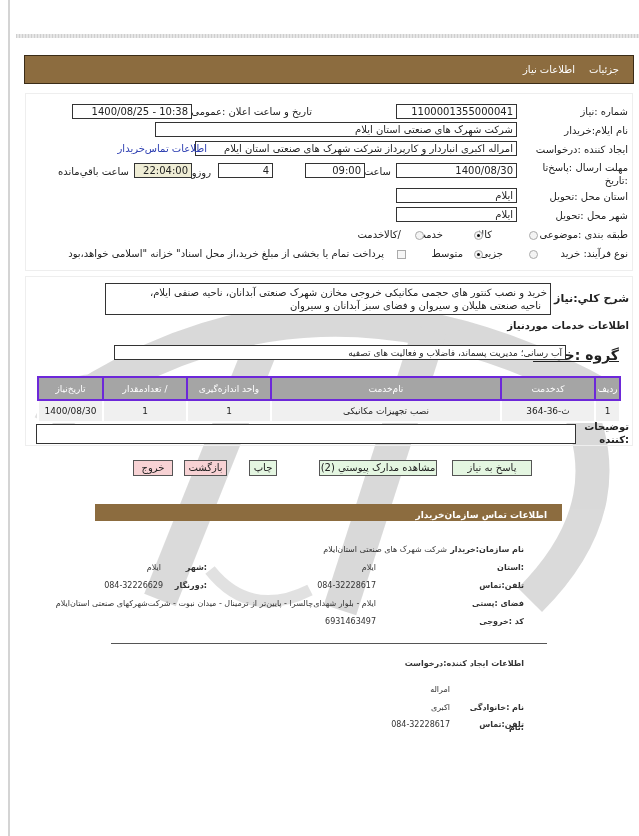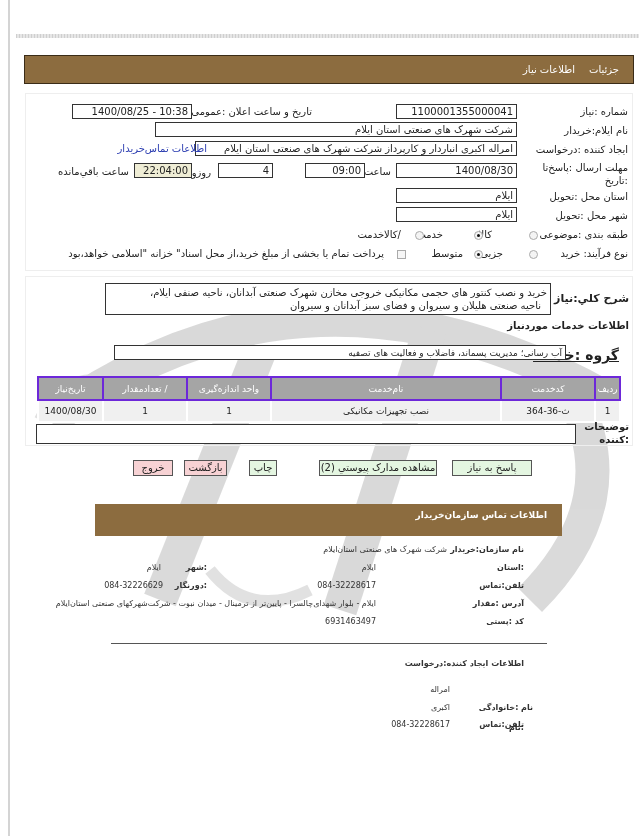--- a/index.html
+++ b/index.html
@@ -24,21 +24,21 @@
   .radio.on::after { content:""; position:absolute; left:2px; top:2px; width:3px; height:3px; border-radius:50%; background:#111; }
   .check { position:absolute; width:9px; height:9px; border:1px solid #aaa; background:#f6f6f6; box-sizing:border-box; }
   .link { color:#2a3cb0; }
   .bold { font-weight:bold; }
   table.items { position:absolute; left:37px; top:376px; width:584px; border-collapse:collapse; font-size:9px; direction:rtl; }
   table.items th { background:#a5a5a5; color:#fff; font-weight:normal; height:19px; border:2px solid #6d28d9; }
   table.items td { background:#f0f0f0; height:18px; text-align:center; border:2px solid #fff; }
   .btn { position:absolute; height:16px; border:1px solid #555; box-sizing:border-box; font-size:10px; line-height:14px; text-align:center; direction:rtl; }
   .btn.green { background:#e4f6e1; }
   .btn.pink { background:#f7d2d4; }
-  .sec2 { position:absolute; left:95px; top:504px; width:467px; height:32px; background:#8c6c3f; direction:rtl; }
+  .sec2 { position:absolute; left:95px; top:504px; width:467px; height:17px; background:#8c6c3f; direction:rtl; }
   .sec2 span { position:absolute; right:15px; color:#fff; font-size:9px; font-weight:bold; line-height:23px; }
   .c { font-size:8px; color:#333; direction:rtl; }
   .hr { position:absolute; left:111px; top:643px; width:436px; height:1px; background:#555; }
   .wm { position:absolute; pointer-events:none; }
 </style>
 </head>
 <body>
 
 <div class="leftbar"></div>
 <div class="topline"></div>
@@ -160,27 +160,27 @@
 <span class="abs c bold" style="right:115px;top:563px;">:استان</span>
 <span class="abs c" style="right:263px;top:563px;">ایلام</span>
 <span class="abs c bold" style="right:432px;top:563px;">:شهر</span>
 <span class="abs c" style="right:478px;top:563px;">ایلام</span>
 
 <span class="abs c bold" style="right:115px;top:581px;">تلفن:تماس</span>
 <span class="abs c" style="right:263px;top:581px;direction:ltr;">084-32228617</span>
 <span class="abs c bold" style="right:432px;top:581px;">:دورنگار</span>
 <span class="abs c" style="right:476px;top:581px;direction:ltr;">084-32226629</span>
 
-<span class="abs c bold" style="right:115px;top:599px;">آدرس :مقدار</span>
+<span class="abs c bold" style="right:115px;top:599px;">فضای :پستی</span>
 <span class="abs c" style="right:263px;top:599px;">ایلام - بلوار شهدای‌چالسرا - پایین‌تر از ترمینال - میدان نبوت - شرکت‌شهرکهای صنعتی استان‌ایلام</span>
 
-<span class="abs c bold" style="right:115px;top:617px;">کد :پستی</span>
+<span class="abs c bold" style="right:115px;top:617px;">کد :خروجی</span>
 <span class="abs c" style="right:263px;top:617px;">6931463497</span>
 
 <div class="hr"></div>
 
 <span class="abs c bold" style="right:115px;top:659px;">اطلاعات ایجاد کننده:درخواست</span>
 <span class="abs c bold" style="right:115px;top:723px;">:نام</span>
 <span class="abs c" style="right:189px;top:685px;">امراله</span>
-<span class="abs c bold" style="right:106px;top:703px;margin-left:45px;">نام :خانوادگی</span>
+<span class="abs c bold" style="right:115px;top:703px;margin-left:45px;">نام :خانوادگی</span>
 <span class="abs c" style="right:189px;top:703px;">اکبری</span>
 <span class="abs c bold" style="right:115px;top:720px;">تلفن:تماس</span>
 <span class="abs c" style="right:189px;top:720px;">084-32228617</span>
 
 </body></html>

